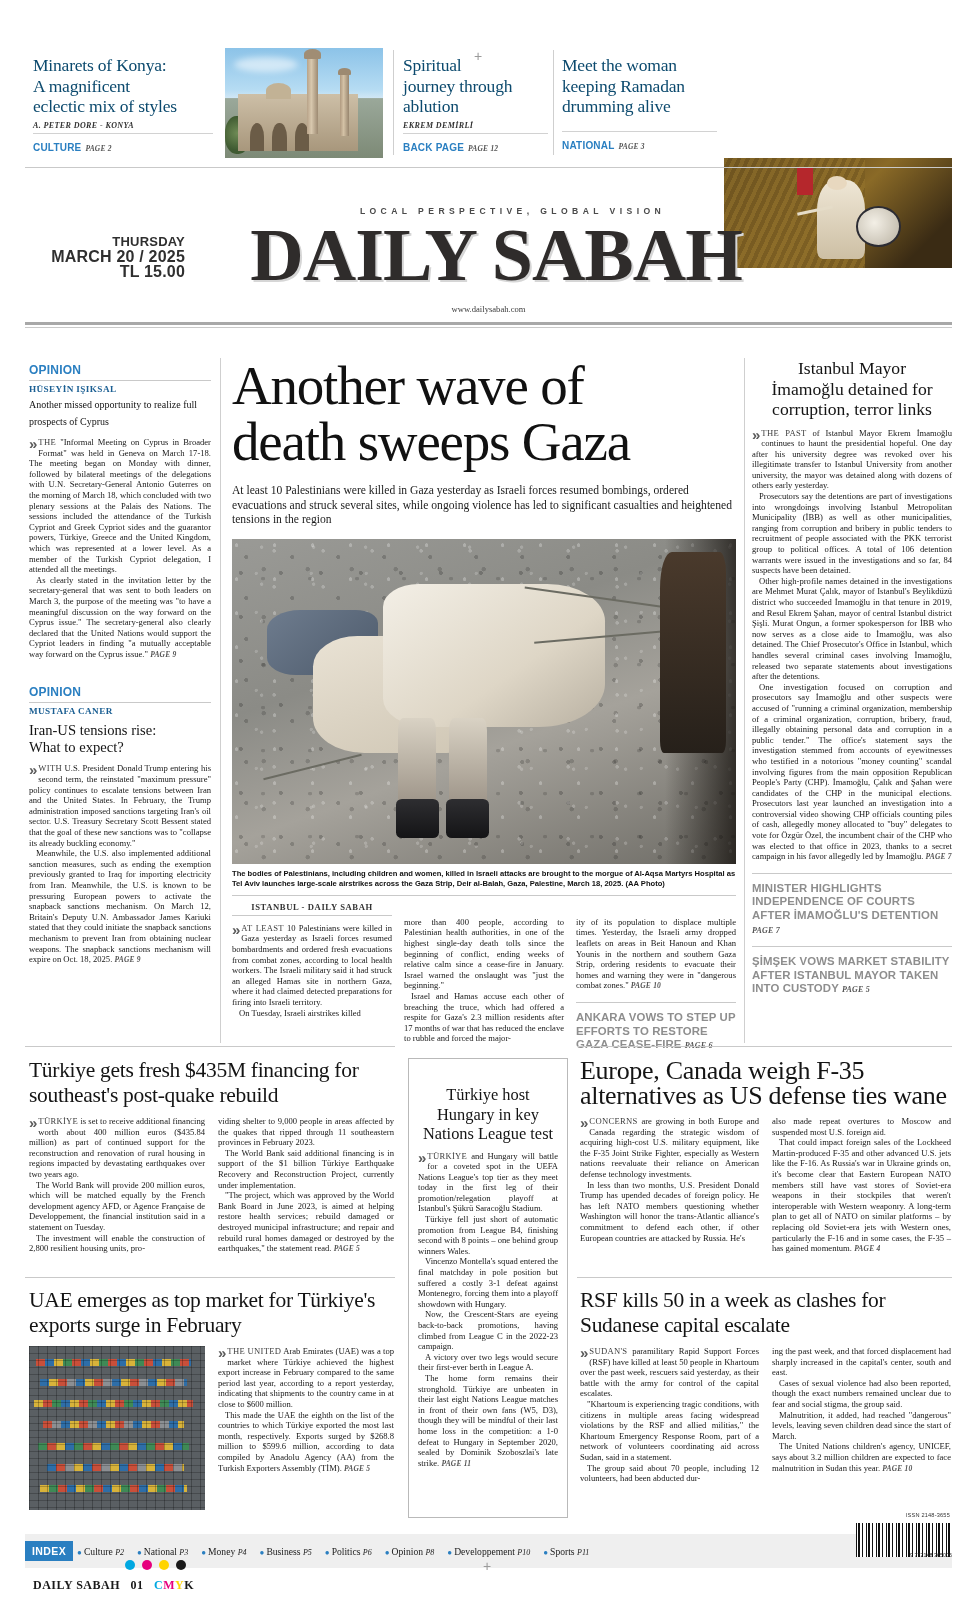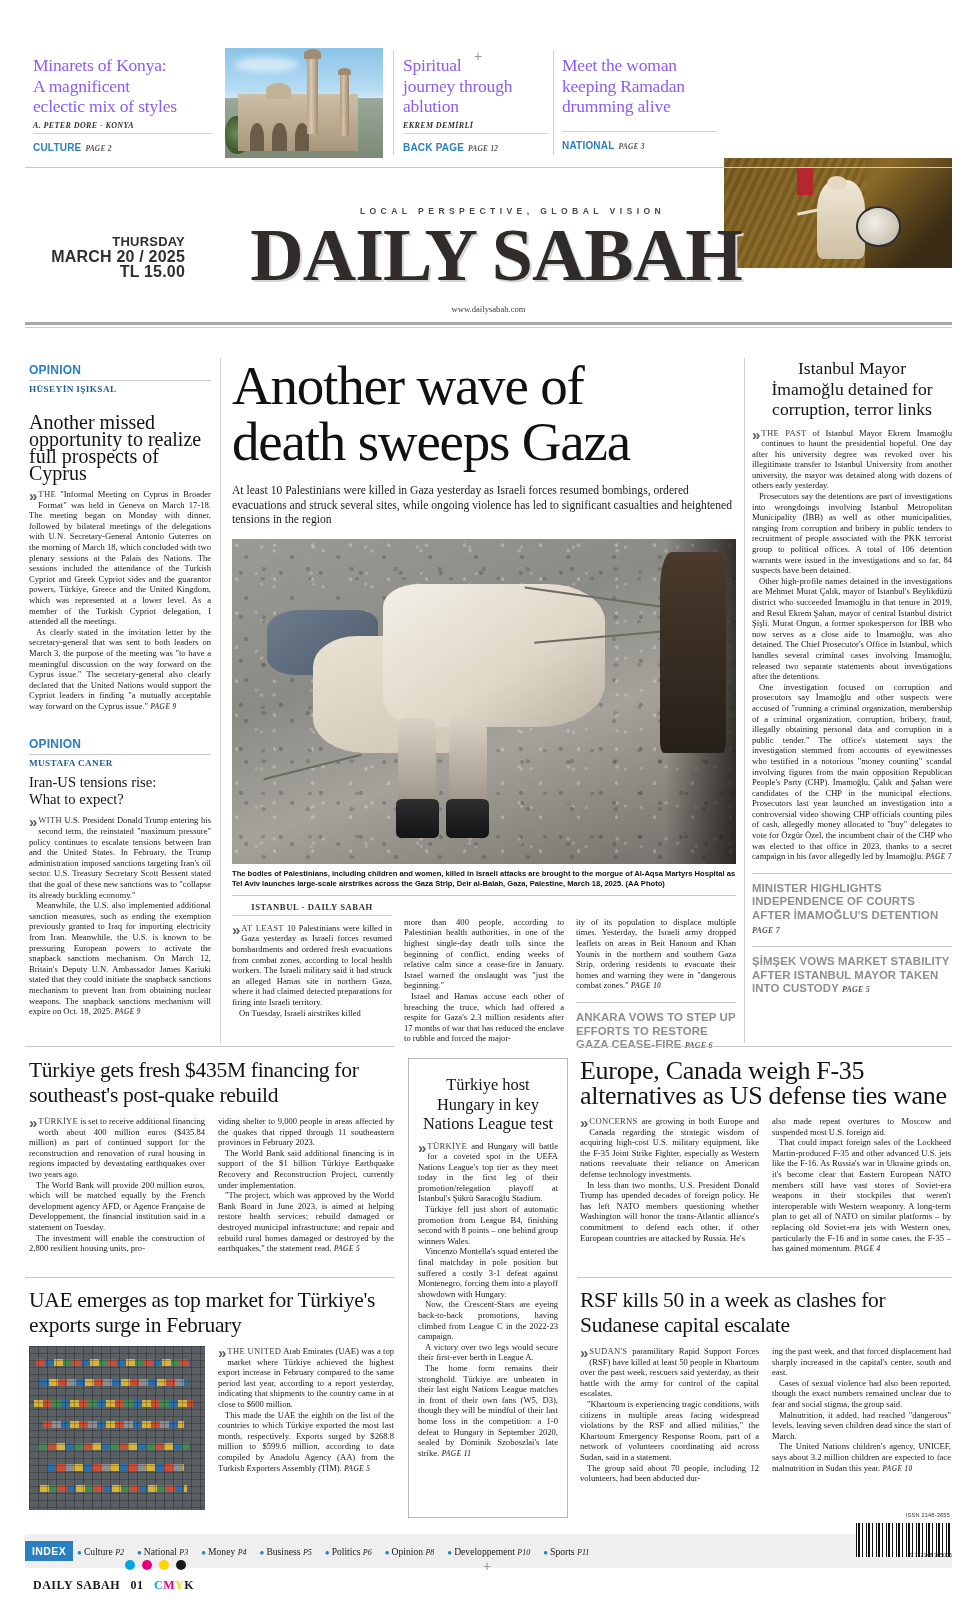--- a/index.html
+++ b/index.html
@@ -37,21 +37,21 @@
     float:left;font-family:"Liberation Sans",sans-serif;font-weight:bold;
     font-size:15px;line-height:12px;color:#5b5b5b;margin:1px 4px 0 0;
     letter-spacing:-3px;
   }
   .lede{font-variant:small-caps;letter-spacing:.3px;color:#3d3d3d;}
 
   
   .teaser-strip{position:absolute;left:0;top:0;width:977px;height:170px;background:#fff;}
   .teaser{position:absolute;}
   .teaser h3{
-    margin:0;font-weight:normal;font-size:17.5px;line-height:20.5px;color:#8b5cf6;
+    margin:0;font-weight:normal;font-size:17.5px;line-height:20.5px;color:#0c4a6e;
     letter-spacing:-.2px;
   }
   .teaser .auth{margin-top:4px;}
   .teaser .tagline{margin-top:3px;border-top:1px solid #d2d2d2;padding-top:3px;}
 
   .photo{background:#b9c3cb;overflow:hidden;position:relative;}
 
   
   .ph-konya{background:
      linear-gradient(#8cc3e8 0%,#b6dcf3 38%,#cfe6f5 45%,#9aa89a 46%,#7d8a76 100%);}
@@ -272,21 +272,21 @@
     <div class="rule" style="position:absolute;left:25px;top:146px;width:927px;height:3px;background:#a8a8a8;"></div>
     <div class="rule" style="position:absolute;left:25px;top:151px;width:927px;height:1px;"></div>
   </div>
 
   <div style="position:absolute;left:29px;top:360px;width:182px;">
 
     <div>
       <div class="kicker" style="font-size:12px;">OPINION</div>
       <div class="rule" style="width:100%;height:1px;margin:2px 0 3px;"></div>
       <div class="byline" style="color:#1b5f93;font-size:9.2px;font-style:normal;">HÜSEYİN IŞIKSAL</div>
-      <h2 class="h-sec" style="font-size:20px;line-height:17px;margin-top:20px;">Another missed opportunity to realize full prospects of Cyprus</h2>
+      <h2 class="h-sec" style="font-size:10px;line-height:17px;margin-top:2px;">Another missed opportunity to realize full prospects of Cyprus</h2>
       <div class="body-col" style="margin-top:7px;">
         <p class="first"><span class="chev">»</span><span class="lede">THE</span> <span>"Informal Meeting on Cyprus in Broader Format" was held in Geneva on March 17-18. The meeting began on Monday with dinner, followed by bilateral meetings of the delegations with U.N. Secretary-General Antonio Guterres on the morning of March 18, which concluded with two plenary sessions at the Palais des Nations. The sessions included the attendance of the Turkish Cypriot and Greek Cypriot sides and the guarantor powers, Türkiye, Greece and the United Kingdom, which was represented at a lower level. As a member of the Turkish Cypriot delegation, I attended all the meetings.</span></p>
         <p><span>As clearly stated in the invitation letter by the secretary-general that was sent to both leaders on March 3, the purpose of the meeting was "to have a meaningful discussion on the way forward on the Cyprus issue." The secretary-general also clearly declared that the United Nations would support the Cypriot leaders in finding "a mutually acceptable way forward on the Cyprus issue."</span> <span class="pagref">PAGE 9</span></p>
       </div>
     </div>
 
     <div style="margin-top:22px;">
       <div class="kicker" style="font-size:12px;">OPINION</div>
       <div class="rule" style="width:100%;height:1px;margin:2px 0 3px;"></div>
       <div class="byline" style="color:#1b5f93;font-size:9.2px;font-style:normal;">MUSTAFA CANER</div>
@@ -417,21 +417,21 @@
         <div class="row" style="left:6%;top:85%;width:84%;background:repeating-linear-gradient(90deg,#d8b33a 0 9px,#3f8a56 9px 18px,#c94f3a 18px 27px,#2e6ea8 27px 36px);"></div>
         <div class="grid"></div>
       </div>
       <div class="body-col" style="width:176px;">
         <p class="first"><span class="chev">»</span><span class="lede">THE UNITED</span> <span>Arab Emirates (UAE) was a top market where Türkiye achieved the highest export increase in February compared to the same period last year, according to a report yesterday, indicating that shipments to the country came in at close to $600 million.</span></p>
         <p><span>This made the UAE the eighth on the list of the countries to which Türkiye exported the most last month, respectively. Exports surged by $268.8 million to $599.6 million, according to data compiled by Anadolu Agency (AA) from the Turkish Exporters Assembly (TİM).</span> <span class="pagref">PAGE 5</span></p>
       </div>
     </div>
   </div>
 
-  <div style="position:absolute;left:408px;top:1058px;width:160px;height:460px;border:1px solid #b9b9b9;padding:16px 9px;box-sizing:border-box;">
+  <div style="position:absolute;left:408px;top:1058px;width:160px;height:460px;border:1px solid #b9b9b9;padding:26px 9px;box-sizing:border-box;">
     <h2 class="h-sec" style="font-size:16.4px;line-height:19.5px;text-align:center;white-space:pre-line;">Türkiye host
 Hungary in key
 Nations League test</h2>
     <div class="body-col" style="margin-top:7px;">
       <p class="first"><span class="chev">»</span><span class="lede">TÜRKİYE</span> <span>and Hungary will battle for a coveted spot in the UEFA Nations League's top tier as they meet today in the first leg of their promotion/relegation playoff at Istanbul's Şükrü Saracoğlu Stadium.</span></p>
       <p>Türkiye fell just short of automatic promotion from League B4, finishing second with 8 points – one behind group winners Wales.</p>
       <p>Vincenzo Montella's squad entered the final matchday in pole position but suffered a costly 3-1 defeat against Montenegro, forcing them into a playoff showdown with Hungary.</p>
       <p>Now, the Crescent-Stars are eyeing back-to-back promotions, having climbed from League C in the 2022-23 campaign.</p>
       <p>A victory over two legs would secure their first-ever berth in League A.</p>
       <p><span>The home form remains their stronghold. Türkiye are unbeaten in their last eight Nations League matches in front of their own fans (W5, D3), though they will be mindful of their last home loss in the competition: a 1-0 defeat to Hungary in September 2020, sealed by Dominik Szoboszlai's late strike.</span> <span class="pagref">PAGE 11</span></p>

